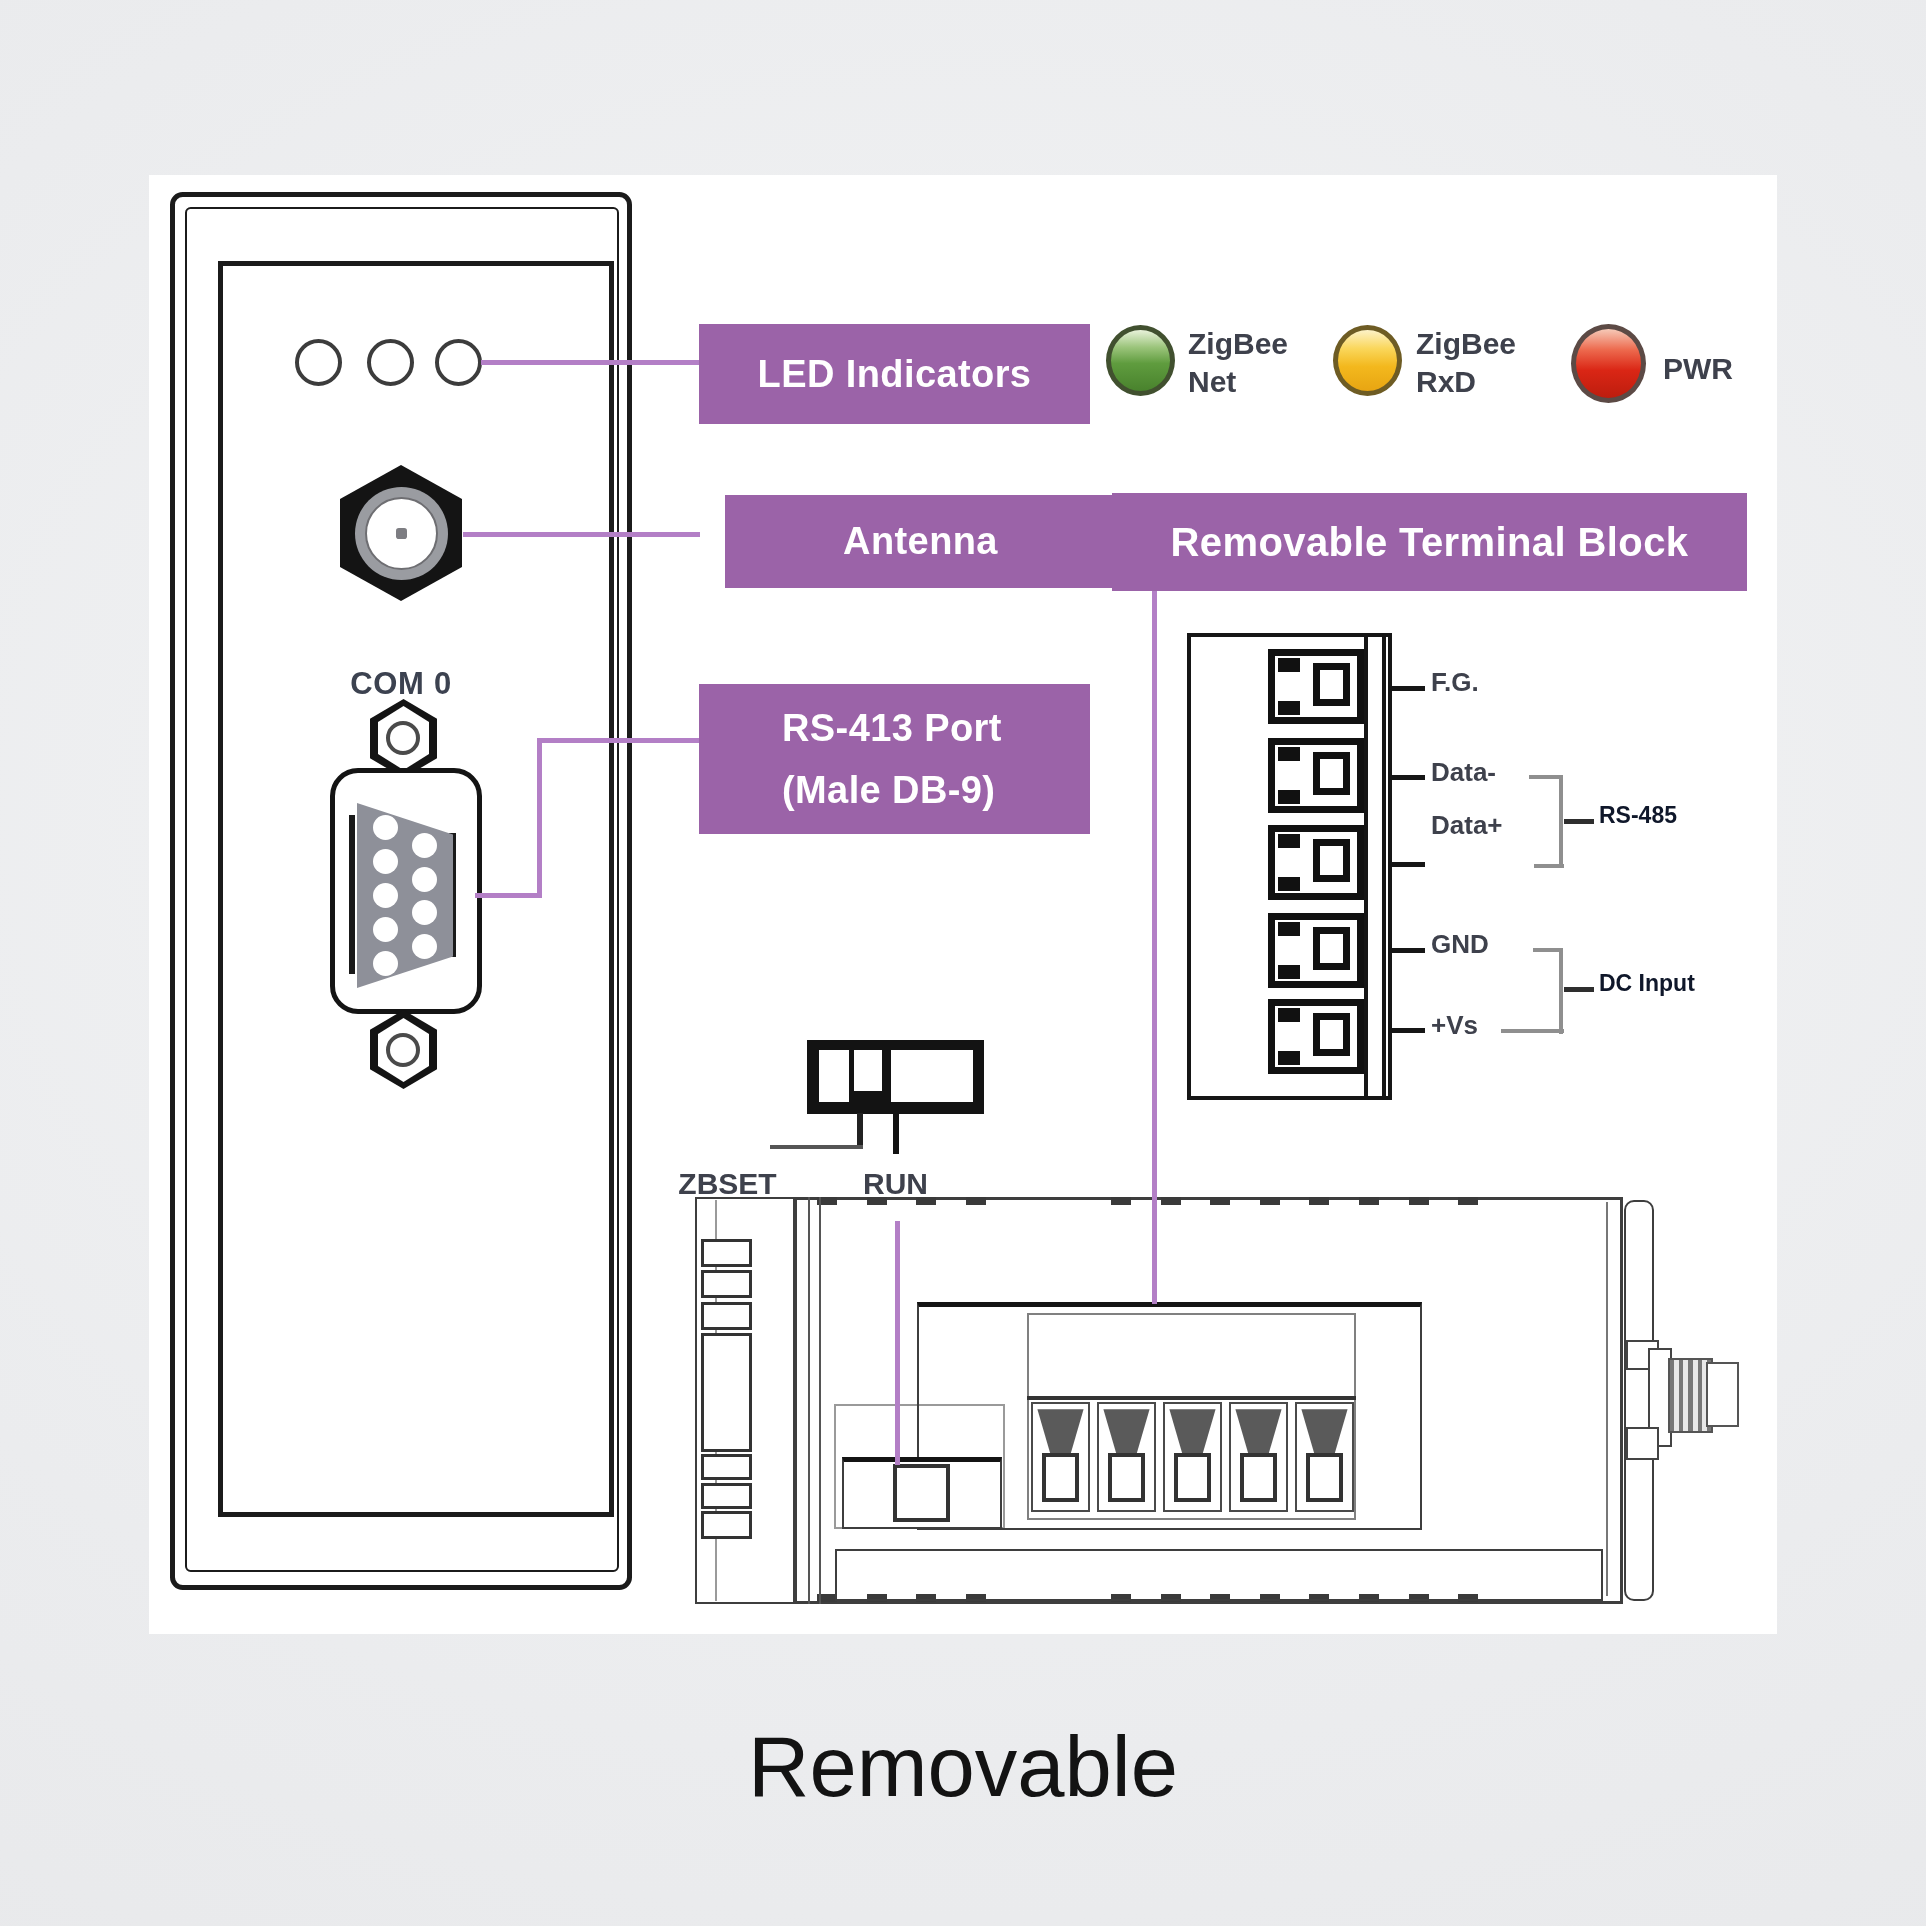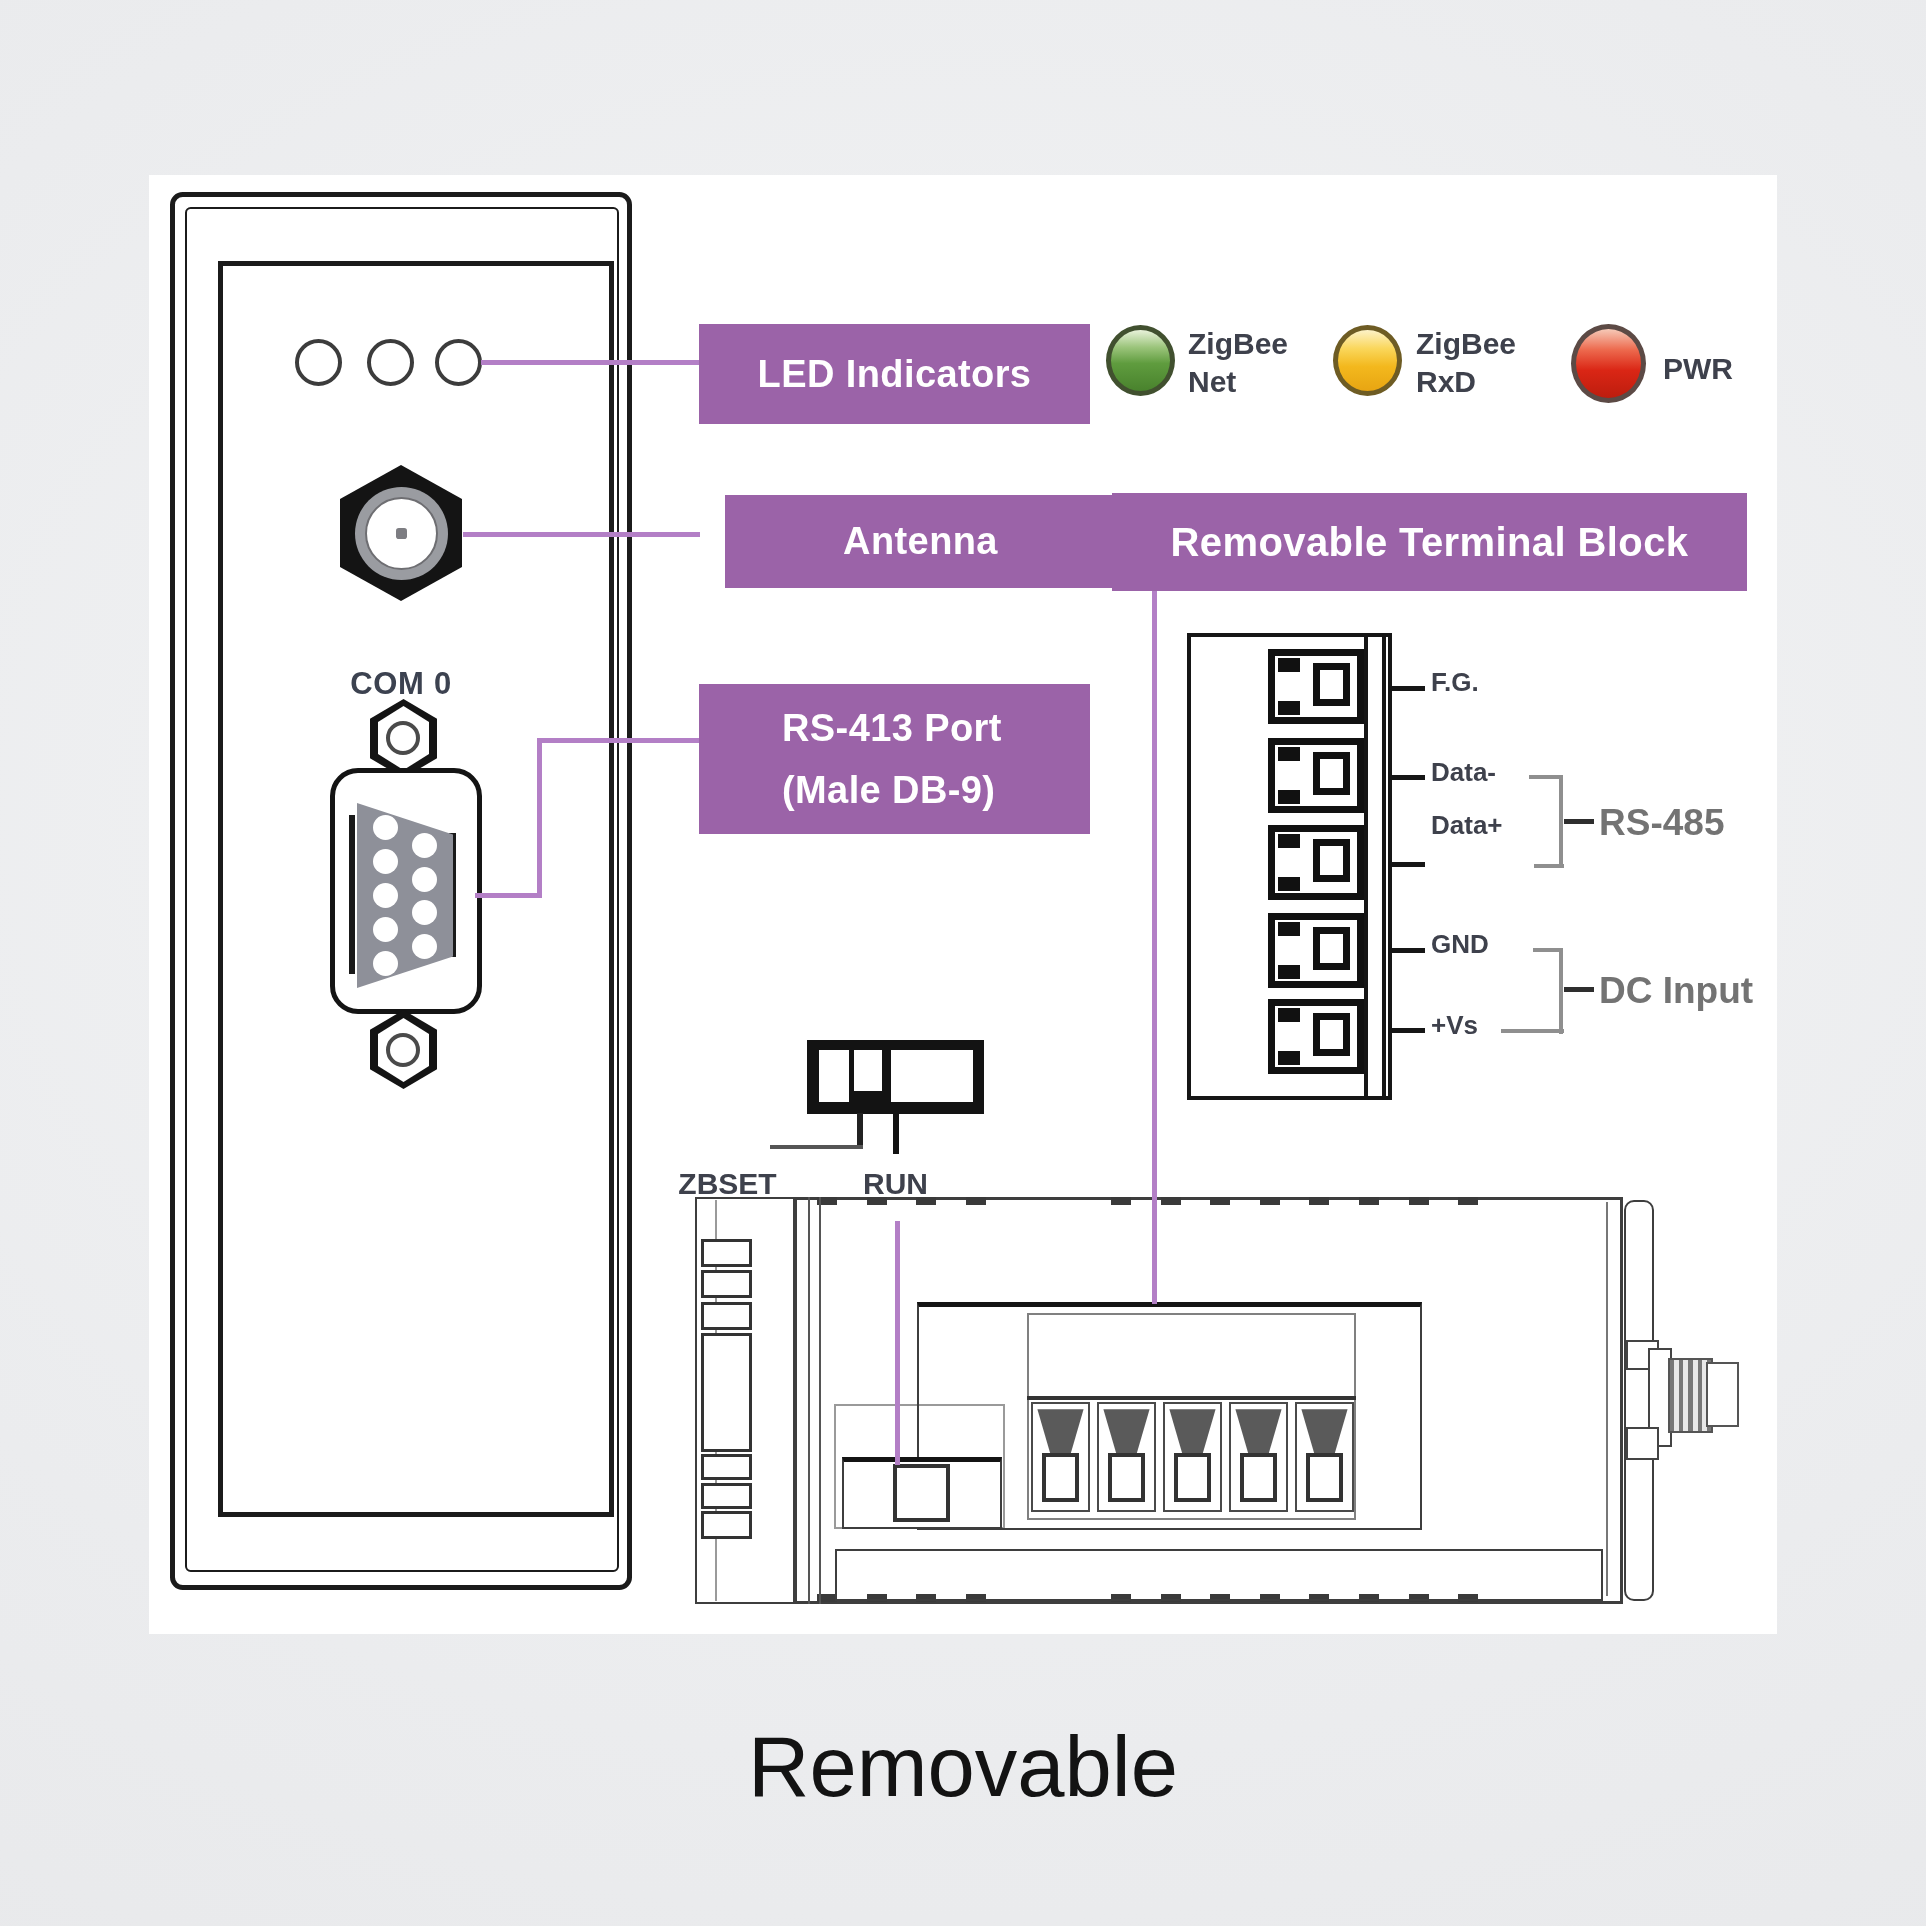--- a/index.html
+++ b/index.html
@@ -93,21 +93,21 @@
   .brk { background:#8f8f8f; }
   .br1a { left:1380px; top:600px; width:34px; height:4.2px; }
   .br1v { left:1410px; top:600px; width:4.2px;  height:93px; }
   .br1b { left:1385px; top:689px; width:30px; height:4.2px; }
   .br2a { left:1384px; top:773px; width:30px; height:4.2px; }
   .br2v { left:1410px; top:773px; width:4.2px; height:86px; }
   .br2b { left:1352px; top:854px; width:63px; height:4.2px; }
   .arm { background:#2e2e2e; }
   .arm1 { left:1415px; top:644px; width:30px; height:5px; }
   .arm2 { left:1415px; top:812px; width:30px; height:5px; }
-  .glabel { font-size:37px; font-weight:700; color:#737373; }
+  .glabel { font-size:23px; font-weight:700; color:#0f172a; }
   .gl1 { left:1450px; top:627px; } .gl2 { left:1450px; top:795px; }
 
   
   .dip-rect { left:658px; top:865px; width:177px; height:74px; background:#131313; }
   .dip-cell { background:#ffffff; top:875px; }
   .dc1 { left:670px; width:30px; height:52px; }
   .dknob { left:705px; width:28px; height:41px; }
   .dc2 { left:742px; width:82px; height:52px; }
   .dstub1v { left:708px; top:938px; width:6.4px; height:36px; background:#222; }
   .dstub1h { left:621px; top:970px; width:93px; height:4.2px; background:#555; }

